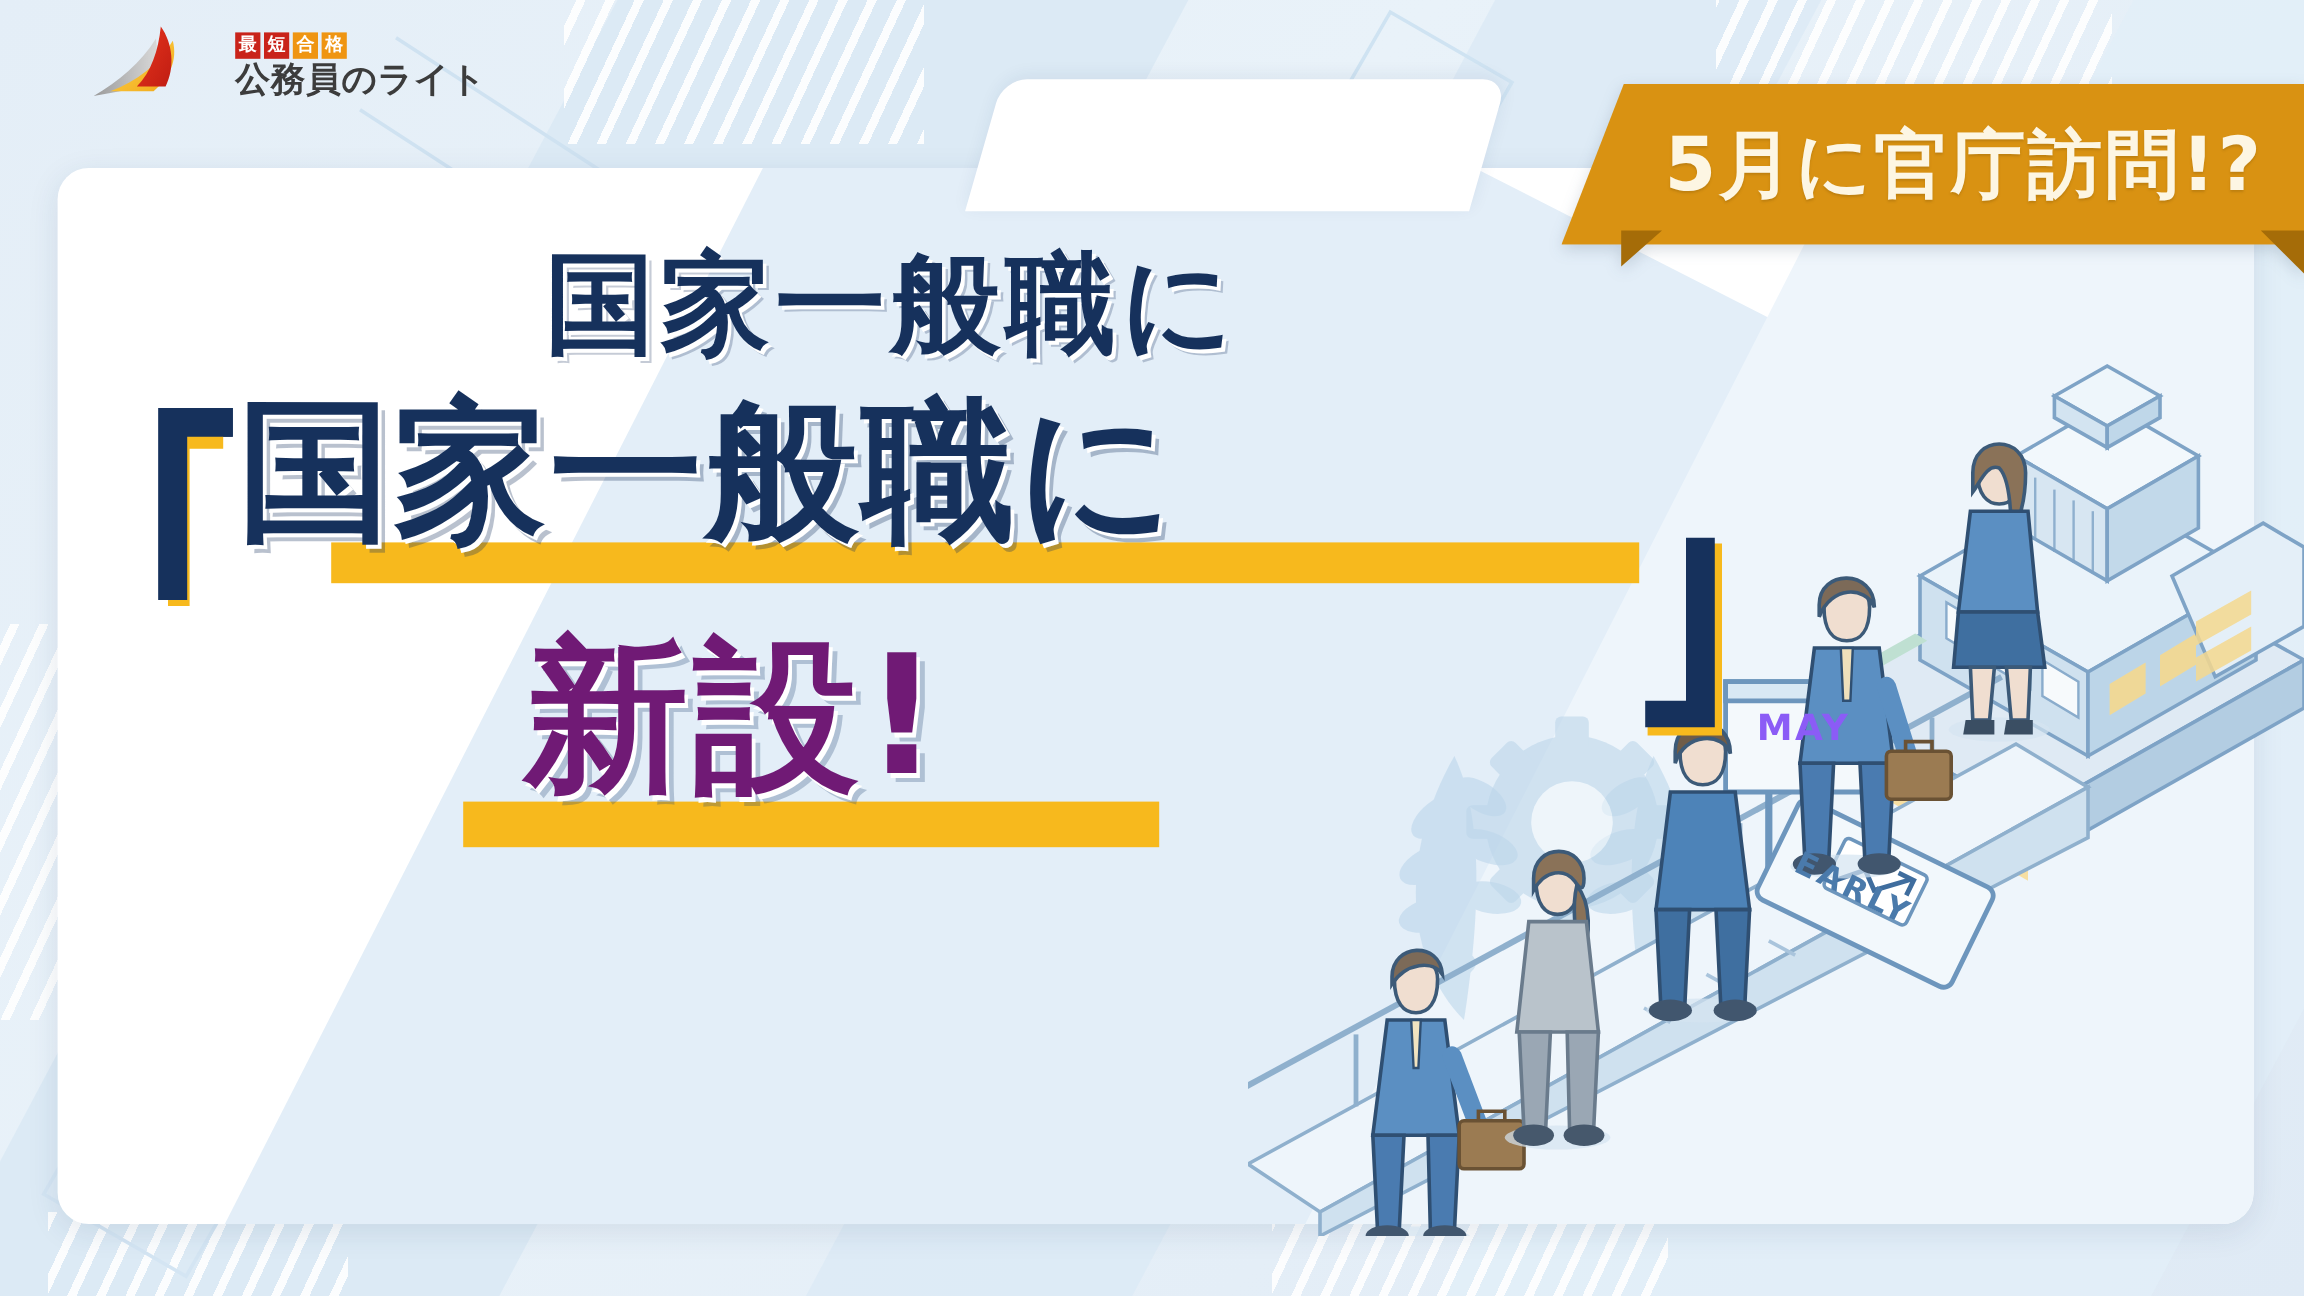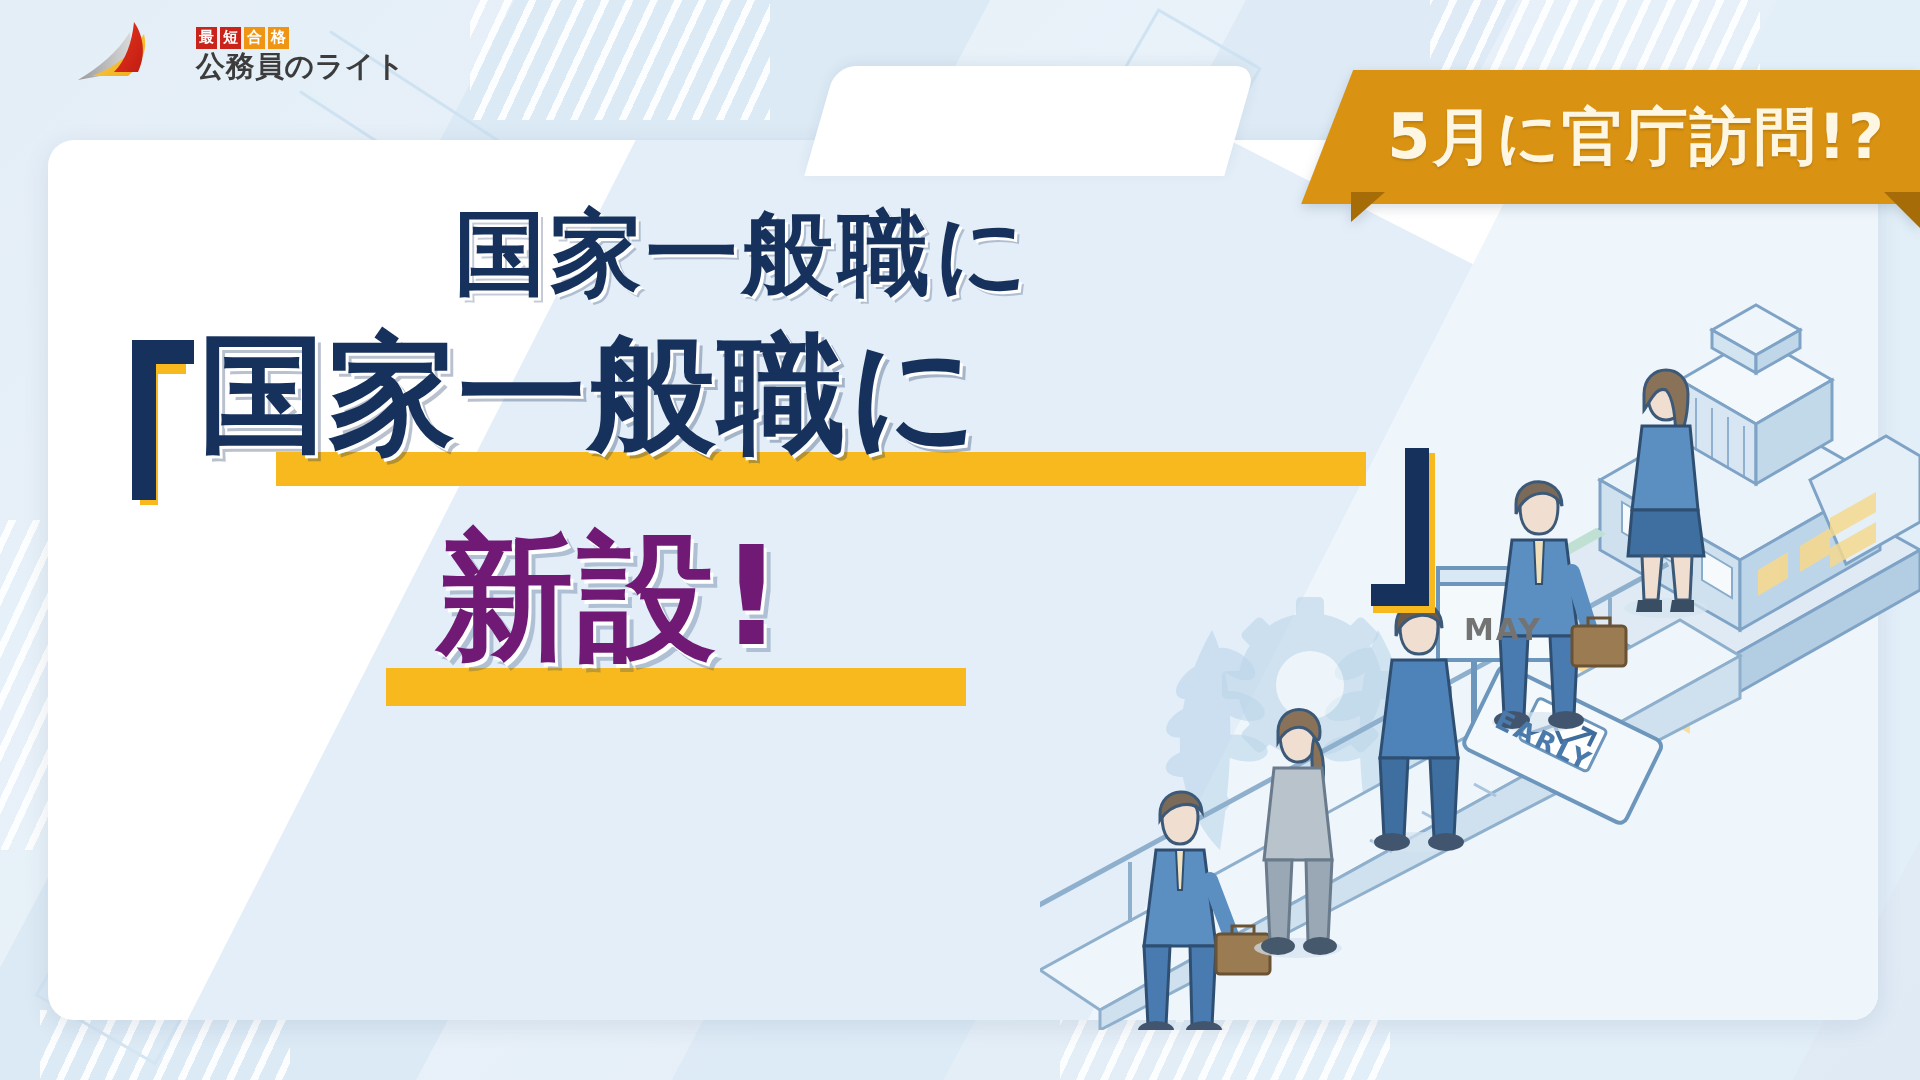--- a/index.html
+++ b/index.html
@@ -234,22 +234,22 @@
     line-height: 1;
     font-family: "DejaVu Sans", sans-serif;
     text-shadow: 3px 4px 0 #ffffff, 7px 8px 0 rgba(40,75,120,.28);
     white-space: nowrap;
   }
 
   
   .illus { position: absolute; right: 0; top: 150px; width: 880px; height: 880px; z-index: 25; }
   .illus svg { display: block; }
   .may-label {
-    position: absolute; left: 424px; top: 462px;
-    font-size: 30px; font-weight: 700; color: #737373;
+    position: absolute; left: 424px; top: 440px;
+    font-size: 30px; font-weight: 700; color: #8b5cf6;
     letter-spacing: 2px;
     font-family: "DejaVu Sans", sans-serif;
     z-index: 29;
   }
   .early-label {
     position: absolute; left: 452px; top: 576px;
     font-size: 26px; font-weight: 700; color: #4a7aab;
     letter-spacing: 3px;
     font-family: "DejaVu Sans", sans-serif;
     transform: rotate(26deg);

